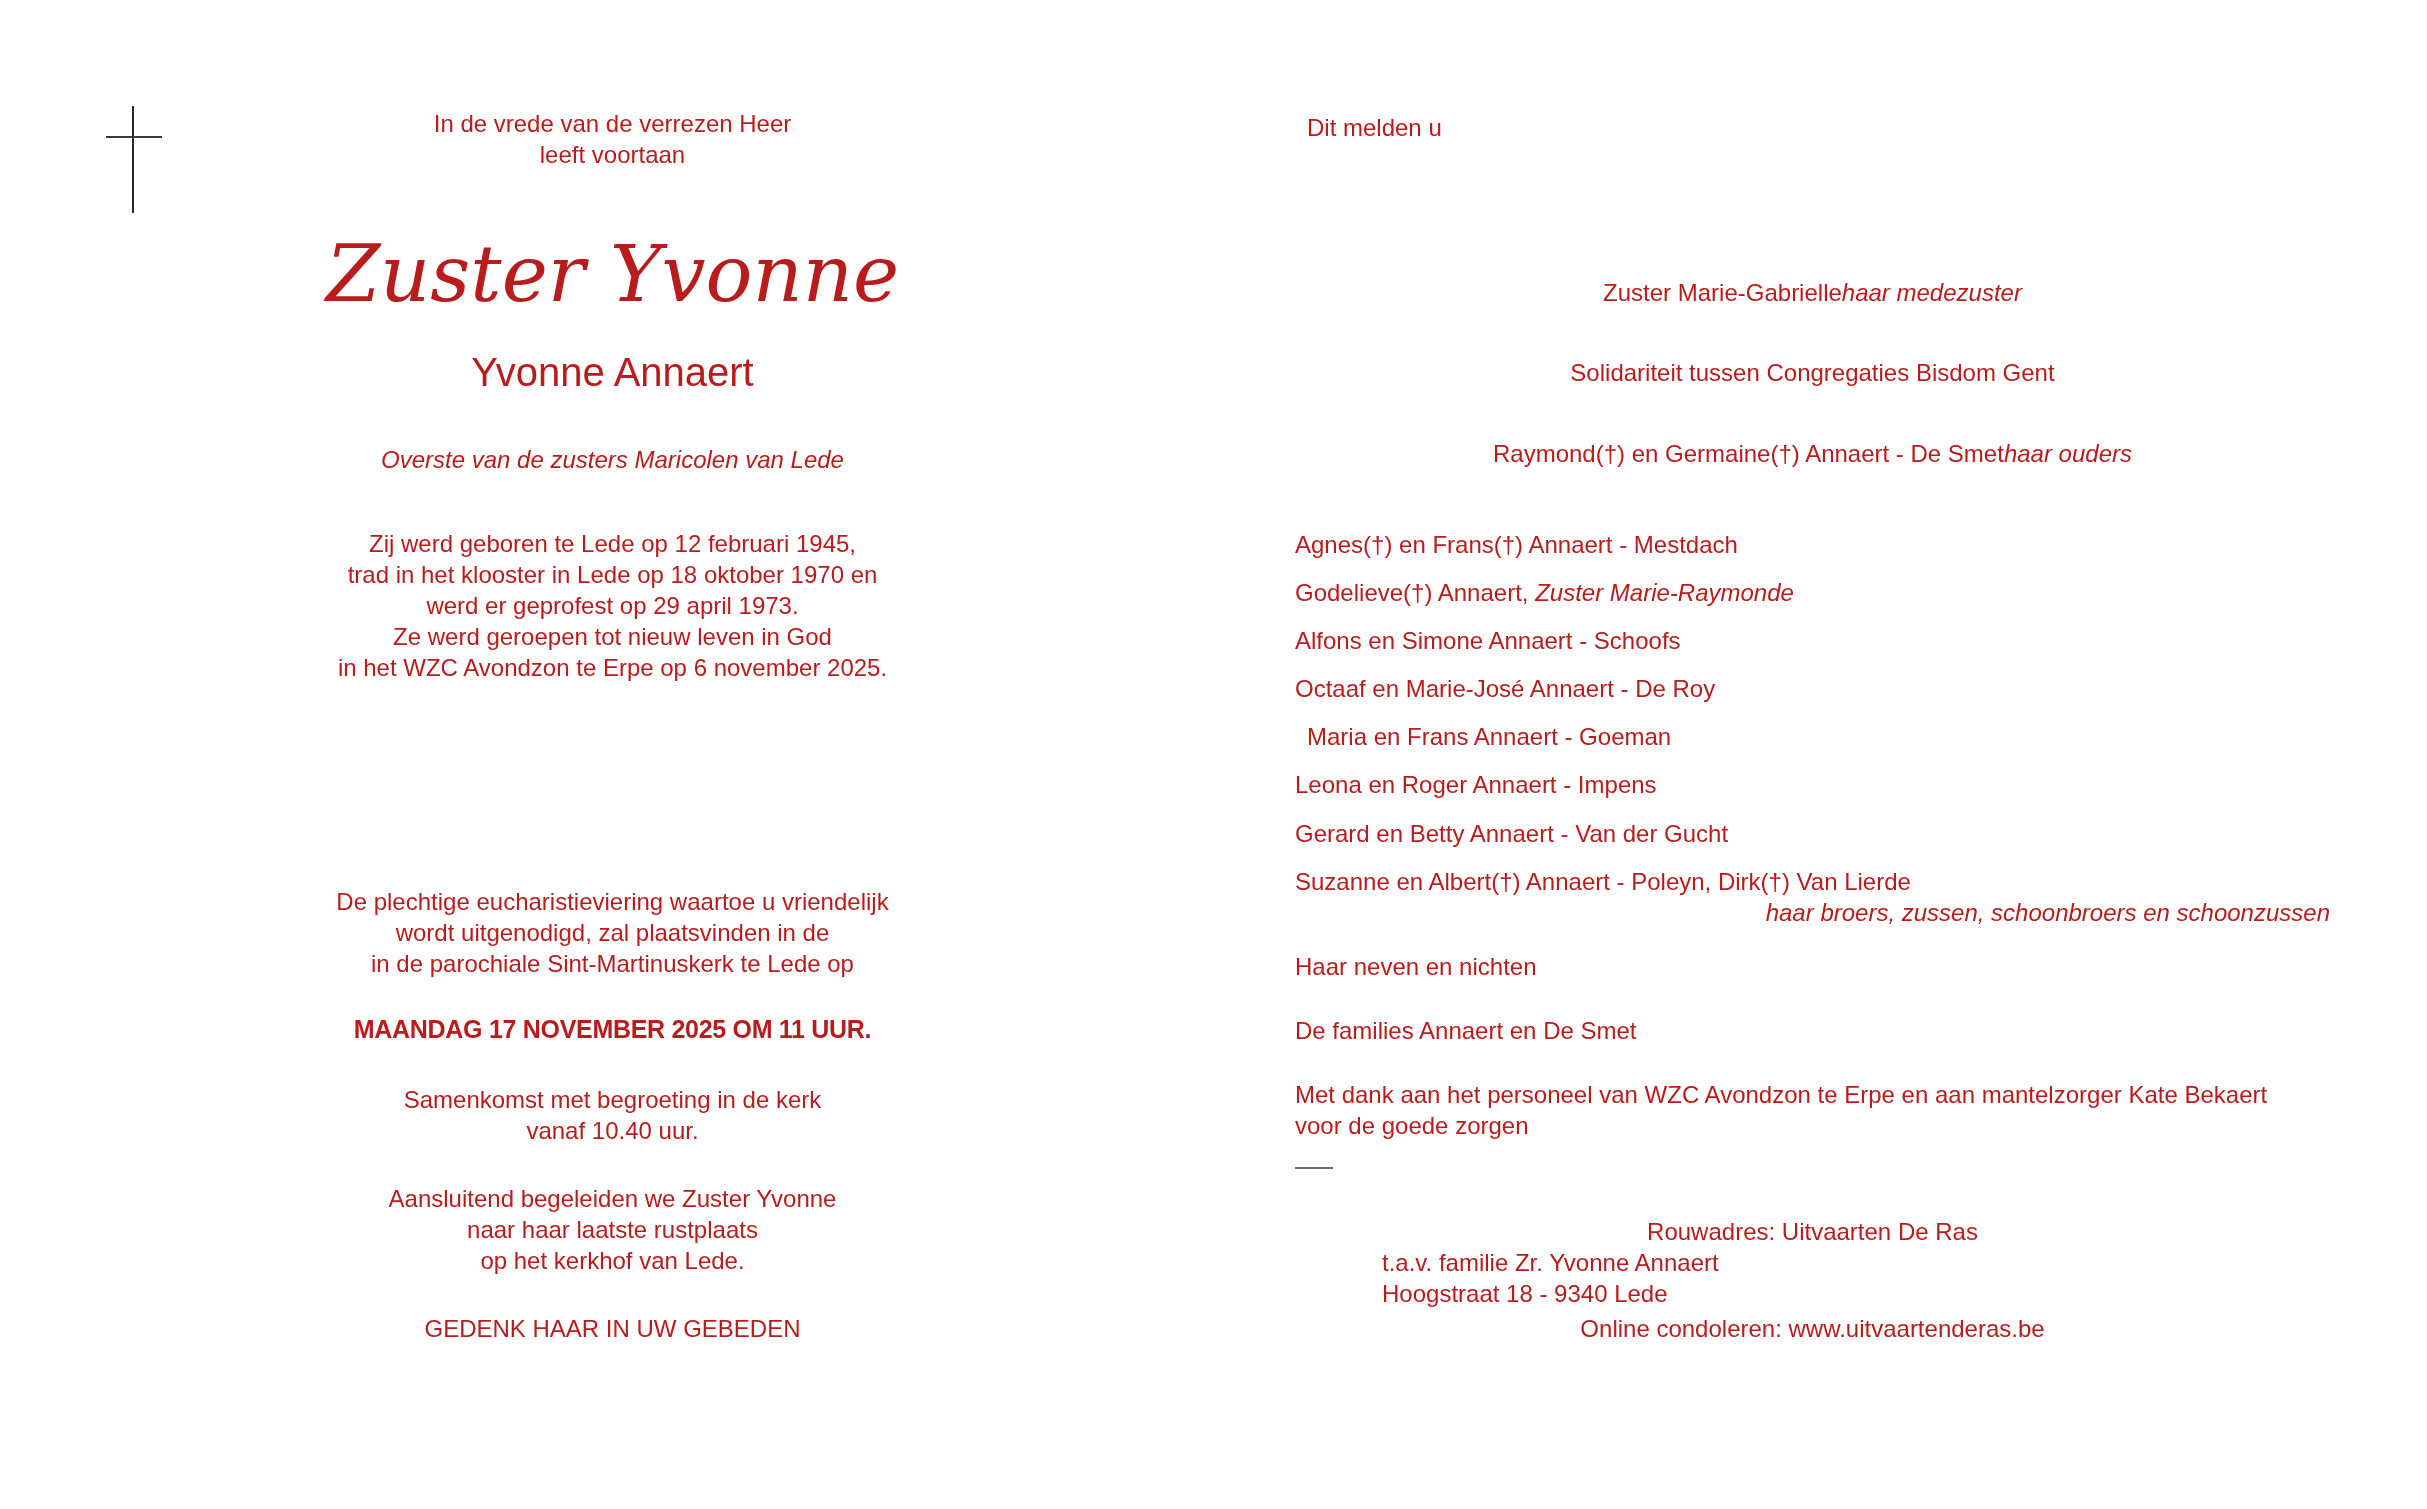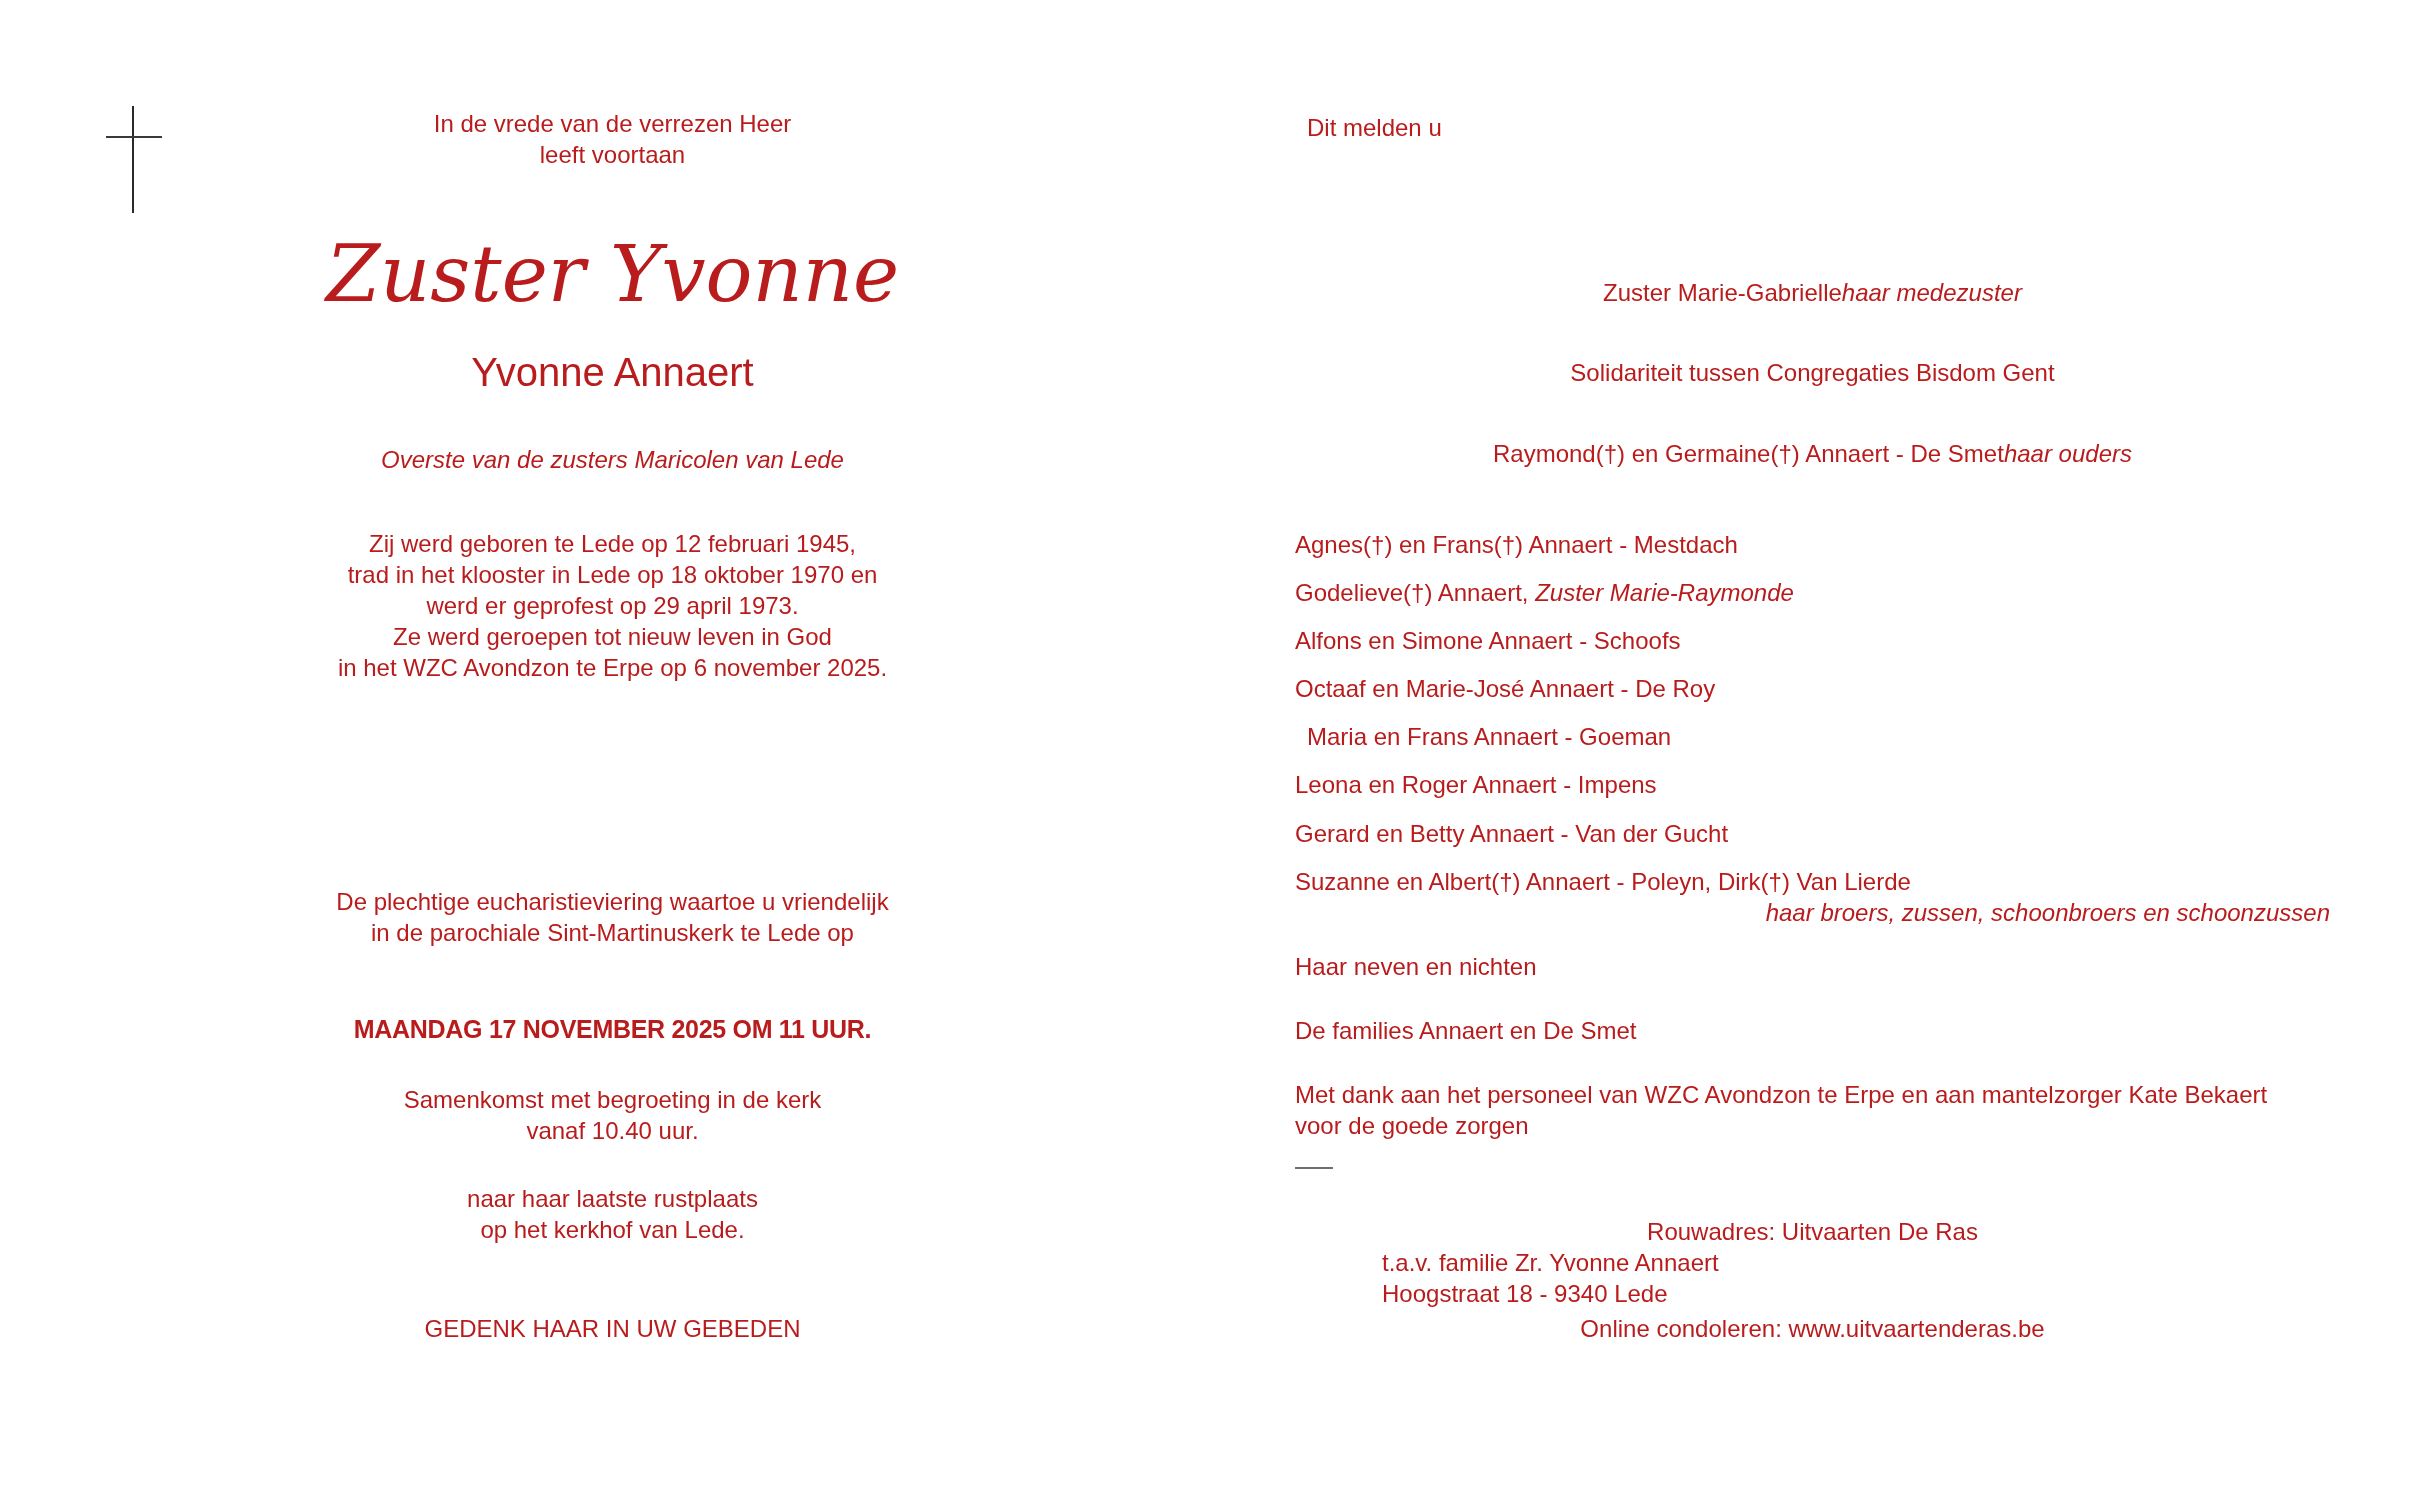--- a/index.html
+++ b/index.html
@@ -62,31 +62,33 @@
   <div class="abs leftcol" style="top:528px;">
     <div>Zij werd geboren te Lede op 12 februari 1945,</div>
     <div>trad in het klooster in Lede op 18 oktober 1970 en</div>
     <div>werd er geprofest op 29 april 1973.</div>
     <div>Ze werd geroepen tot nieuw leven in God</div>
     <div>in het WZC Avondzon te Erpe op 6 november 2025.</div>
   </div>
 
   <div class="abs leftcol" style="top:886px;">
     <div>De plechtige eucharistieviering waartoe u vriendelijk</div>
+    <div>wordt uitgenodigd, zal plaatsvinden in de</div>
     <div>in de parochiale Sint-Martinuskerk te Lede op</div>
   </div>
 
   <div class="abs leftcol date-line" style="top:1014px;">MAANDAG 17 NOVEMBER 2025 OM 11 UUR.</div>
 
   <div class="abs leftcol" style="top:1084px;">
     <div>Samenkomst met begroeting in de kerk</div>
     <div>vanaf 10.40 uur.</div>
   </div>
 
   <div class="abs leftcol" style="top:1183px;">
+    <div>Aansluitend begeleiden we Zuster Yvonne</div>
     <div>naar haar laatste rustplaats</div>
     <div>op het kerkhof van Lede.</div>
   </div>
 
   <div class="abs leftcol" style="top:1313px;">GEDENK HAAR IN UW GEBEDEN</div>
 
   <div class="abs" style="left:1307px;top:112px;">Dit melden u</div>
 
   <div class="abs rrow" style="top:277px;">
     <span>Zuster Marie-Gabrielle</span>

